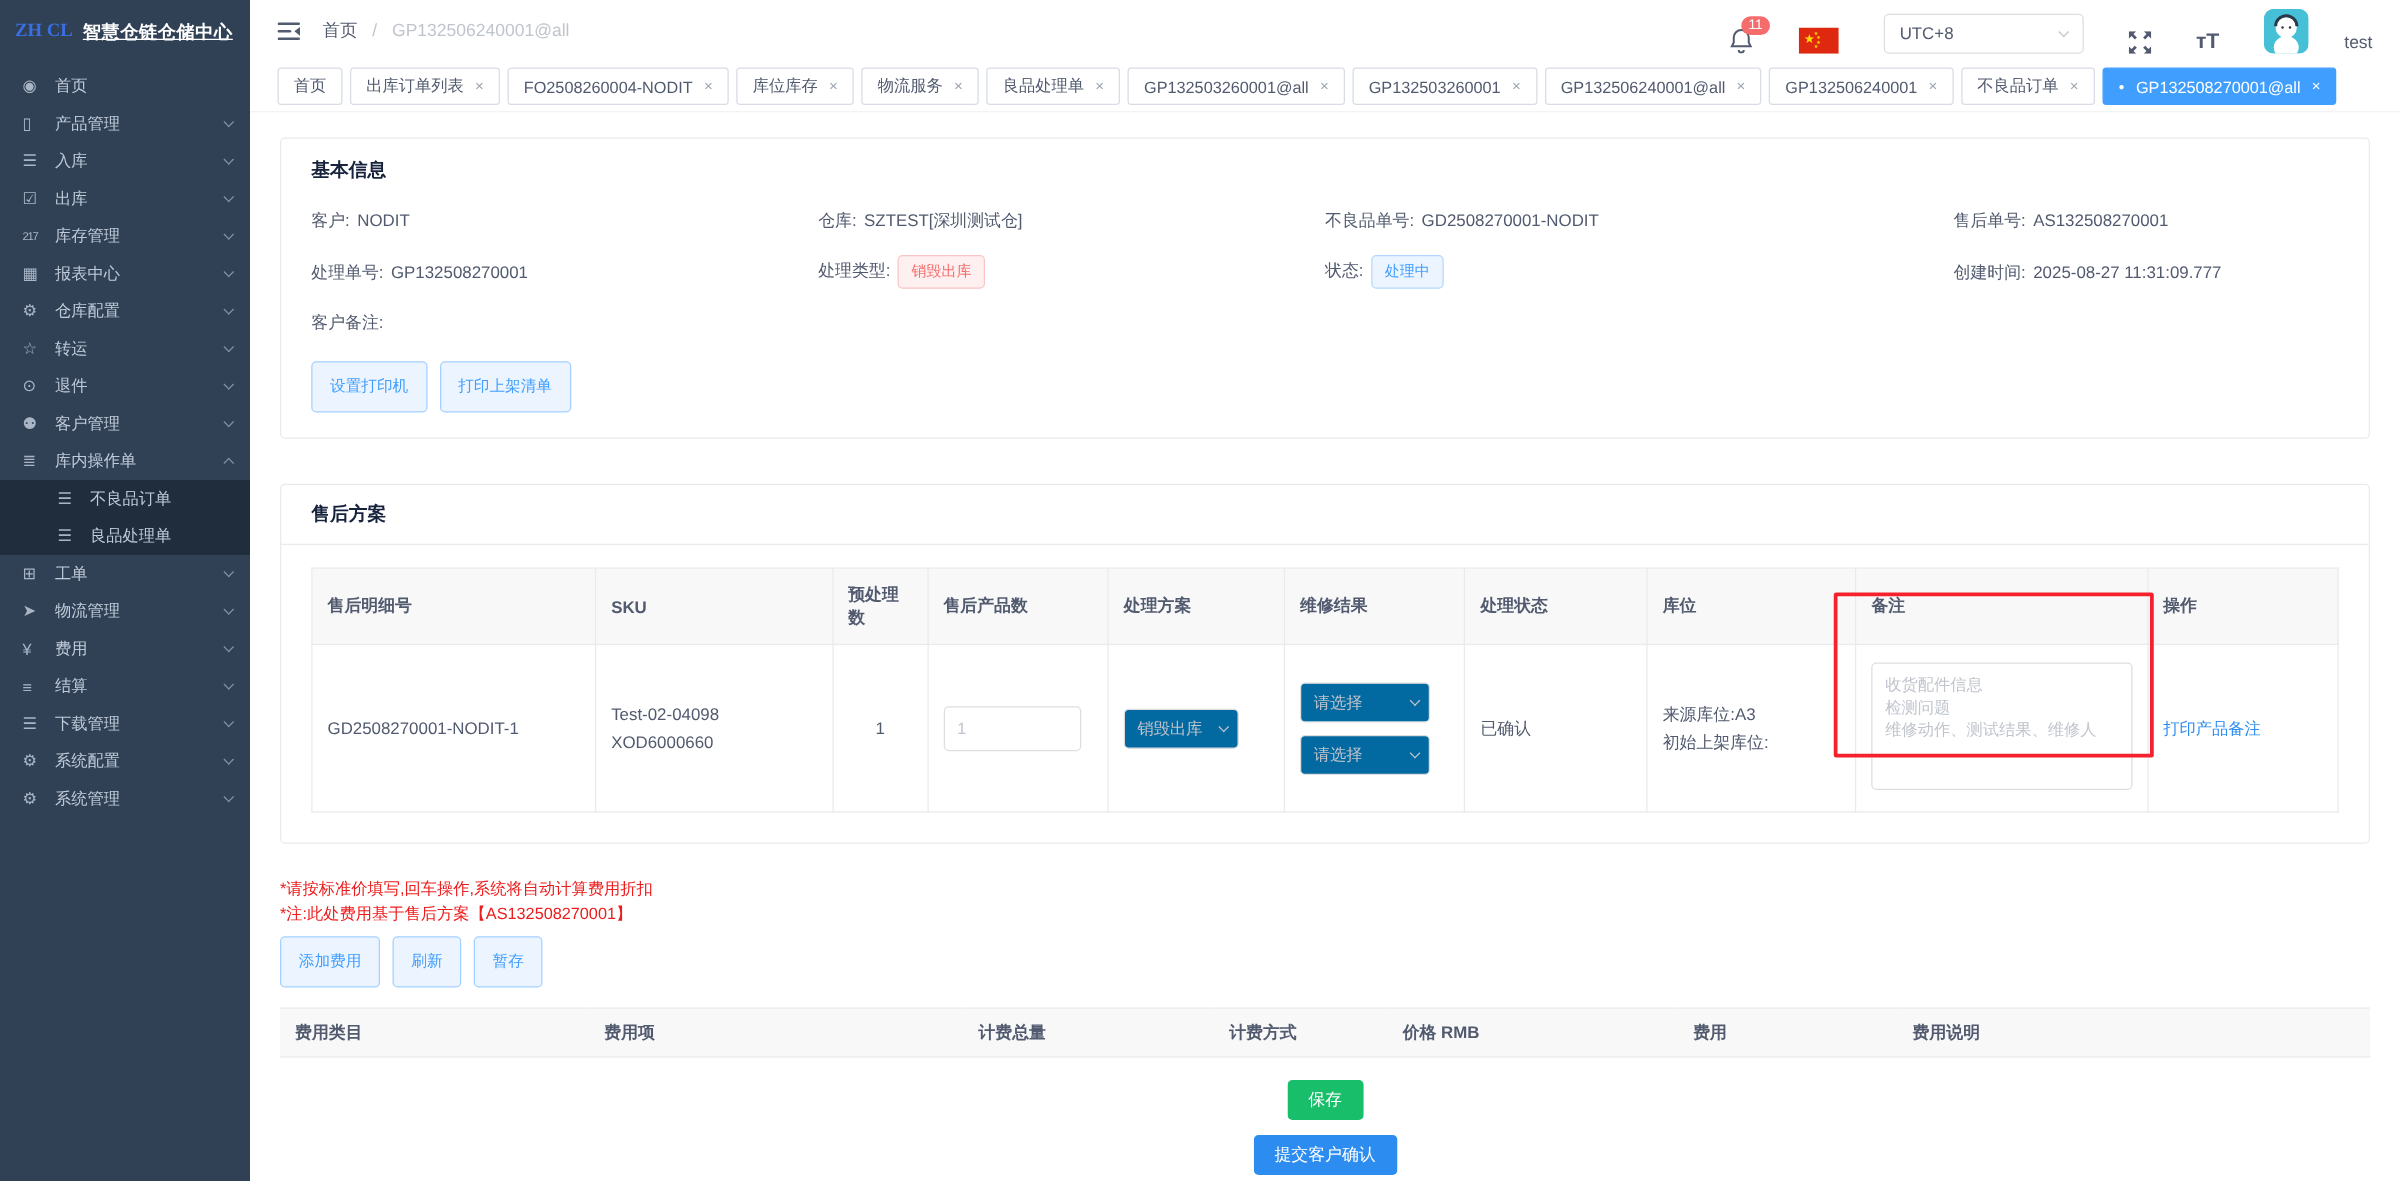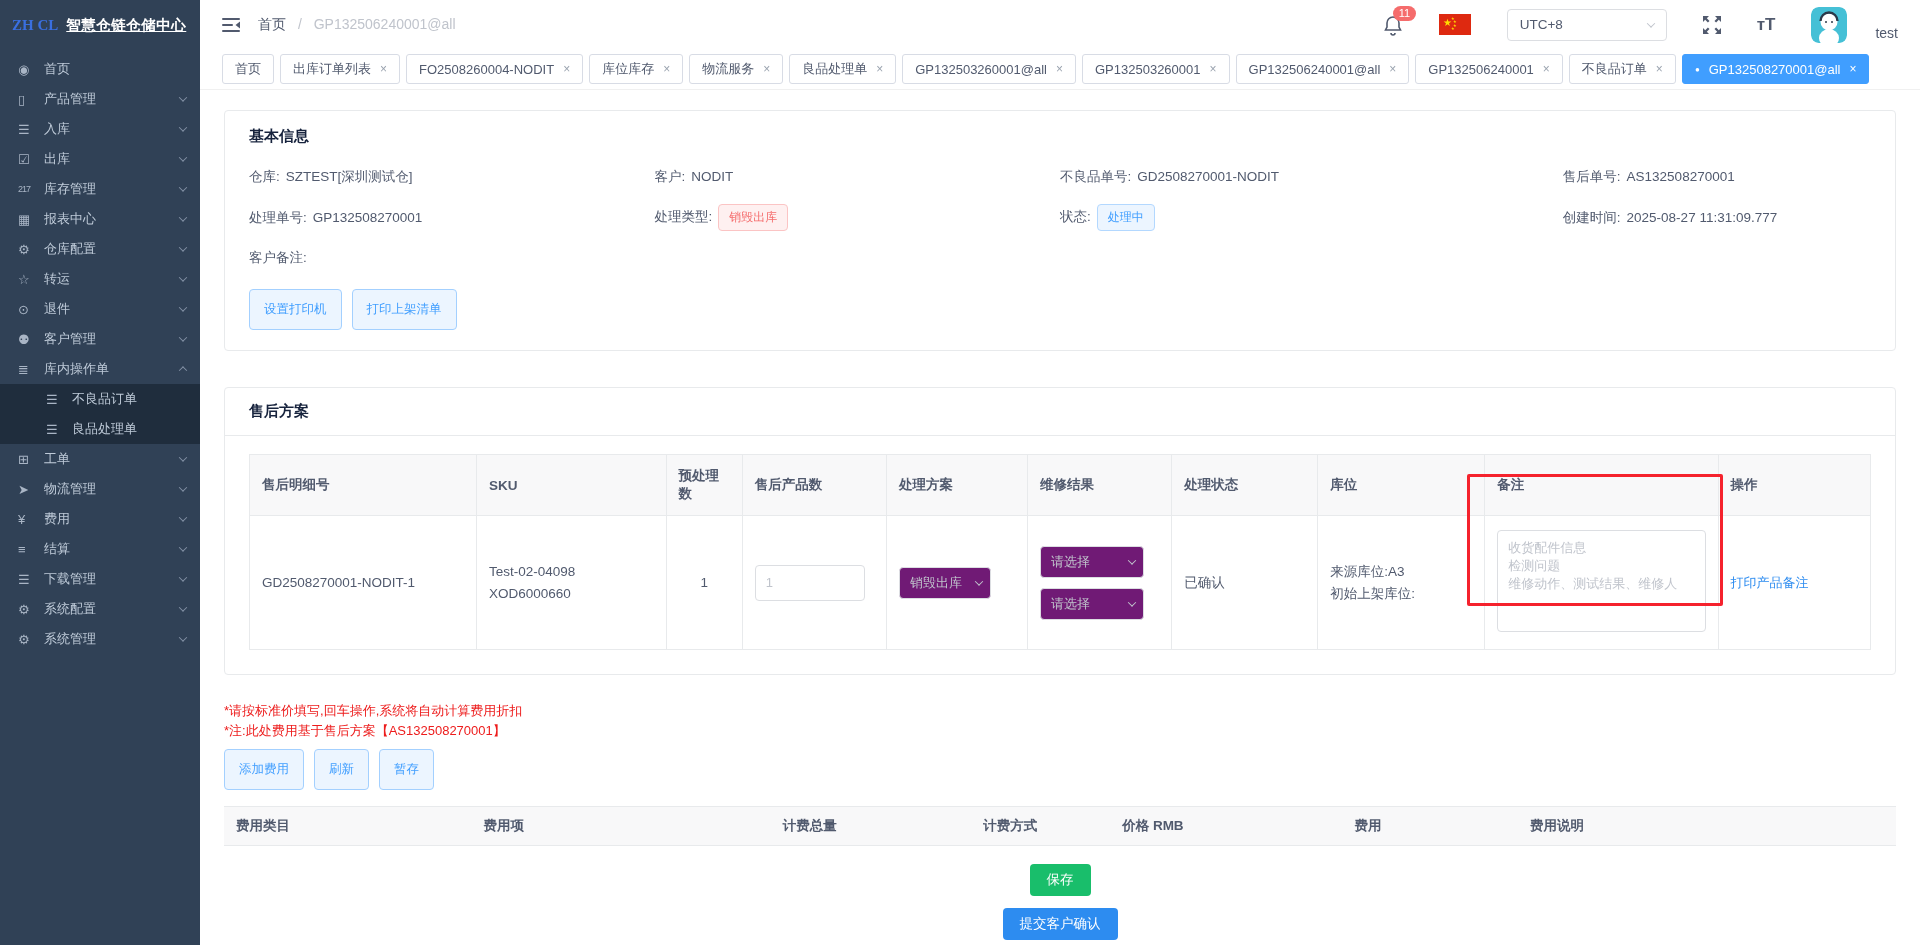--- a/index.html
+++ b/index.html
@@ -22,21 +22,21 @@
   .chev.up { transform:rotate(-135deg) translate(-1px,-1px); }
   .submenu { background:#1f2d3d; }
   .submenu .nav-item { padding-left:46px; }
 
   
   .main { margin-left:200px; }
   .topbar { height:49px; background:#fff; display:flex; align-items:center; padding:0 22px; }
   .collapse-icon { margin-right:18px; cursor:pointer; display:flex; }
   .crumb { font-size:14px; color:#515a6e; }
   .crumb .sep, .crumb .cur { color:#c0c4cc; margin-left:8px; }
-  .topbar-right { margin-left:auto; display:flex; align-items:center; gap:36px; }
+  .topbar-right { margin-left:auto; display:flex; align-items:flex-end; gap:36px; }
   .bell-wrap { position:relative; display:flex; cursor:pointer; }
   .badge { position:absolute; top:-8px; left:10px; background:#f56c6c; color:#fff; font-size:11px;
     border-radius:9px; padding:1px 6px; line-height:13px; }
   .flag { width:32px; height:21px; display:block; cursor:pointer; }
   .tz-select { width:160px; height:32px; border:1px solid #dcdee2; border-radius:4px; display:flex;
     align-items:center; padding:0 12px; color:#515a6e; font-size:13.5px; cursor:pointer; }
   .tz-select .chev { border-color:#c0c4cc; margin-left:auto; }
   .font-icon { font-size:17px; font-weight:bold; color:#515a6e; cursor:pointer; }
   .avatar { width:36px; height:36px; border-radius:8px; overflow:hidden; flex:none; cursor:pointer; }
   .username { font-size:14px; color:#515a6e; margin-left:-8px; align-self:flex-end; padding-bottom:2px; }
@@ -69,21 +69,21 @@
     border-radius:4px; font-size:12.5px; cursor:pointer; }
 
   .panel.aftersales { margin-bottom:26px; position:relative; padding-bottom:24px; }
   .panel-head { padding:14px 24px; border-bottom:1px solid #e8eaec; }
   table.as { width:calc(100% - 48px); margin:18px 24px 0; border-collapse:collapse; font-size:13.5px; }
   table.as th { background:#f8f8f9; font-weight:bold; text-align:left; padding:12px 12px; border:1px solid #e8eaec; color:#515a6e; }
   table.as td { padding:14px 12px; border:1px solid #e8eaec; vertical-align:middle; }
   .two-line div { line-height:22px; }
   .cell-input { width:100%; max-width:110px; height:36px; border:1px solid #dcdee2; border-radius:4px;
     color:#c0c4cc; padding:0 10px; background:#fff; font-size:13px; }
-  .cell-select { height:32px; border:1px solid #dcdee2; border-radius:4px; background:#701a75; color:#c0c4cc;
+  .cell-select { height:32px; border:1px solid #dcdee2; border-radius:4px; background:#0369a1; color:#c0c4cc;
     display:flex; align-items:center; padding:0 8px 0 10px; font-size:13px; cursor:not-allowed; }
   .cell-select .chev { border-color:#c0c4cc; margin-left:auto; }
   .sel-plan { width:92px; }
   .sel-repair { width:104px; }
   .stack { display:flex; flex-direction:column; gap:10px; }
   .remark-area { width:100%; height:102px; border:1px solid #dcdee2; border-radius:4px; padding:8px 10px;
     font-family:inherit; font-size:13px; color:#515a6e; resize:none; }
   .remark-area::placeholder { color:#c0c4cc; }
   .link { color:#2d8cf0; font-size:13px; cursor:pointer; text-decoration:none; }
 
@@ -326,22 +326,22 @@
         <span>GP132508270001@all</span>
         <span class="x">×</span>
       </div>
   </div>
 
   <div class="content">
 
     <div class="panel basic">
       <div class="section-title">基本信息</div>
       <div class="info-grid">
+        <div><span class="lbl">客户:</span><span>NODIT</span></div>
         <div><span class="lbl">仓库:</span><span>SZTEST[深圳测试仓]</span></div>
-        <div><span class="lbl">客户:</span><span>NODIT</span></div>
         <div><span class="lbl">不良品单号:</span><span>GD2508270001-NODIT</span></div>
         <div><span class="lbl">售后单号:</span><span>AS132508270001</span></div>
         <div><span class="lbl">处理单号:</span><span>GP132508270001</span></div>
         <div><span class="lbl">处理类型:</span><span class="tag red">销毁出库</span></div>
         <div><span class="lbl">状态:</span><span class="tag blue">处理中</span></div>
         <div><span class="lbl">创建时间:</span><span>2025-08-27 11:31:09.777</span></div>
         <div class="full"><span class="lbl">客户备注:</span></div>
       </div>
       <div class="print-btns">
         <button class="btn-light">设置打印机</button>

